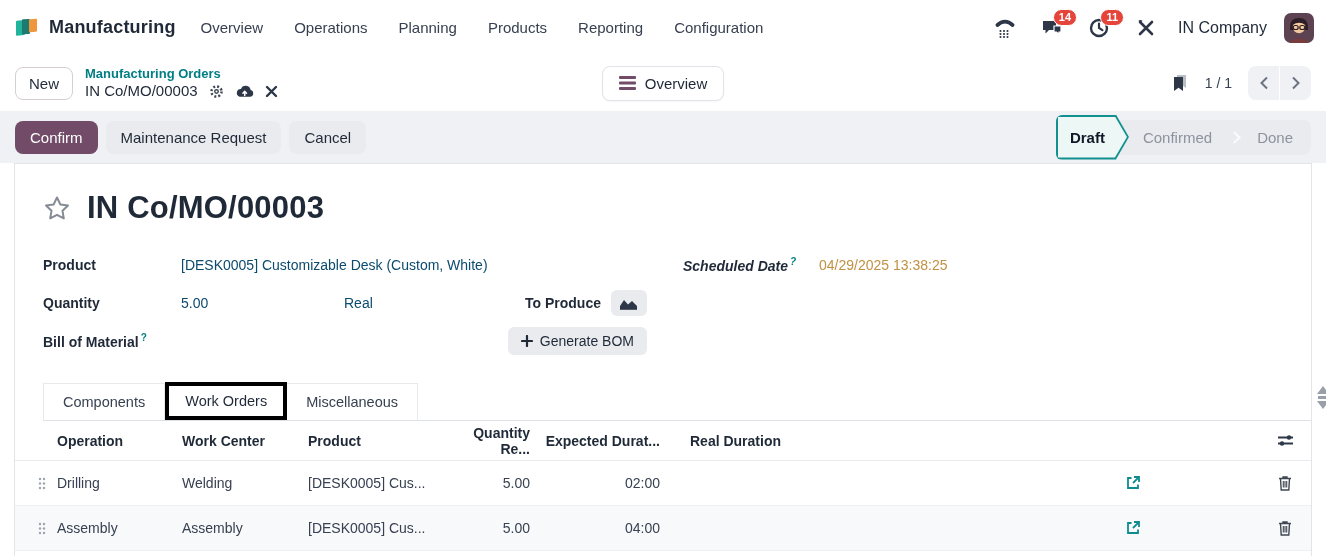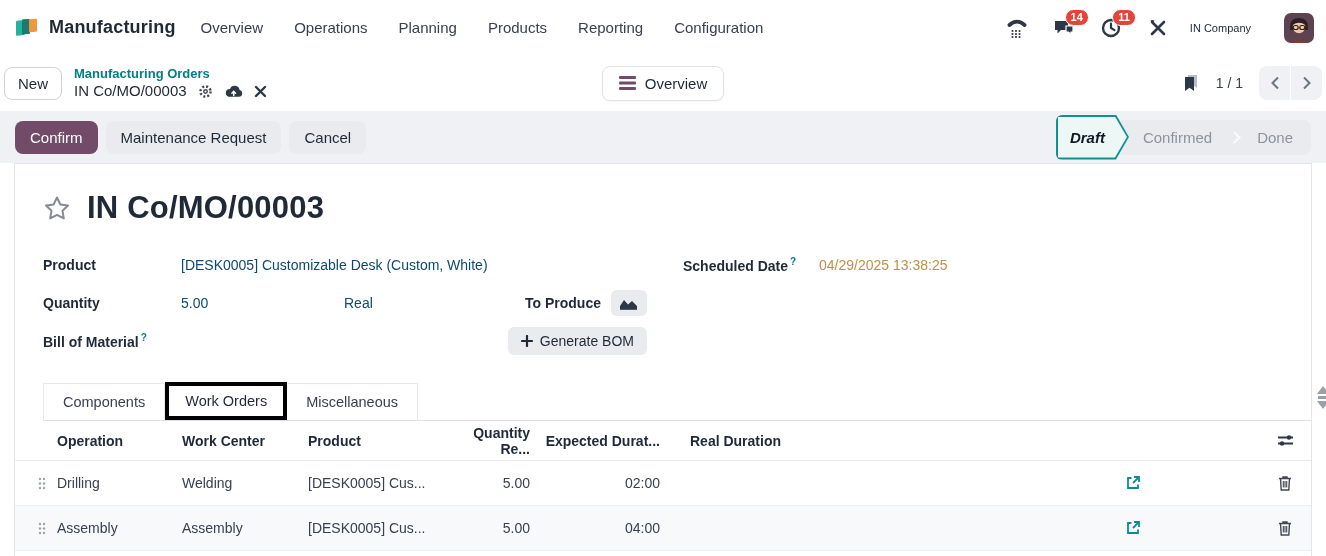--- a/index.html
+++ b/index.html
@@ -14,25 +14,25 @@
   .brand-name { font-size:18px; font-weight:700; color:#1f2937; letter-spacing:.2px; }
   .nav-menu { display:flex; align-items:center; gap:23px; }
   .nav-item { font-size:15px; color:#374151; padding:6px 4px; cursor:pointer; }
   .nav-right { display:flex; align-items:center; gap:13px; }
   .systray-btn { position:relative; width:34px; height:34px; display:flex;
     align-items:center; justify-content:center; cursor:pointer; }
   .badge { position:absolute; top:-2px; right:-8px; min-width:22px; height:17px;
     background:#e5443a; color:#fff; border-radius:9px; font-size:11px; font-weight:700;
     display:flex; align-items:center; justify-content:center; padding:0 5px;
     border:1.5px solid #fff; }
-  .company-name { font-size:11px; color:#1f2937; margin:0 20px 0 2px; cursor:pointer; }
+  .company-name { font-size:16px; color:#1f2937; margin:0 4px 0 2px; cursor:pointer; }
   .avatar { width:30px; height:30px; border-radius:7px; overflow:hidden; cursor:pointer; }
 
   
-  .control-panel { height:56px; display:flex; align-items:center; padding:0 4px;
+  .control-panel { height:56px; display:flex; align-items:center; padding:0 15px;
     background:#fff; }
   .cp-left { display:flex; align-items:center; gap:12px; flex:1; }
   .btn-new { background:#fff; border:1px solid #d6ced4; border-radius:8px;
     font-size:15px; color:#1f2937; padding:7px 13px; cursor:pointer; }
   .breadcrumb { display:flex; flex-direction:column; line-height:1.25; }
   .bc-parent { font-size:13px; color:#017e84; font-weight:700; cursor:pointer; }
   .bc-current-row { display:flex; align-items:center; gap:11px; }
   .bc-current { font-size:15px; color:#1f2937; }
   .bc-icons { display:flex; align-items:center; gap:11px; }
   .icon-btn { cursor:pointer; display:flex; align-items:center; }
@@ -48,21 +48,21 @@
   .pager-btn + .pager-btn { margin-left:1px; }
 
   
   .status-band { height:52px; background:#f0f1f4; display:flex; align-items:center;
     justify-content:space-between; padding:0 15px; }
   .action-buttons { display:flex; gap:8px; }
   .btn { font-size:15px; border:none; border-radius:8px; padding:8px 15px; cursor:pointer; }
   .btn-primary { background:#714B67; color:#fff; font-weight:400; }
   .btn-secondary { background:#e9ebee; color:#1f2937; }
   .statebar { display:flex; align-items:center; }
-  .state-draft { position:relative; width:73px; height:45px; z-index:2; cursor:pointer;font-style:italic; }
+  .state-draft { position:relative; width:73px; height:45px; z-index:2; cursor:pointer; }
   .state-draft .arr-bg { position:absolute; inset:0;
     clip-path:polygon(0 0, calc(100% - 13px) 0, 100% 50%, calc(100% - 13px) 100%, 0 100%);
     background:#12908f; border-radius:6px 0 0 6px; }
   .state-draft .arr-fg { position:absolute; inset:2px;
     clip-path:polygon(0 0, calc(100% - 12px) 0, 100% 50%, calc(100% - 12px) 100%, 0 100%);
     background:#ecf7f6; }
   .state-draft .lbl { position:absolute; left:14px; top:0; height:100%; display:flex;
     align-items:center; font-size:15px; font-weight:700; color:#111827; }
   .state-rest { display:flex; align-items:center; background:#e9ebee; border-radius:0 8px 8px 0;
     height:35px; margin-left:-10px; padding:0 18px 0 24px; gap:16px;text-align:right; }
@@ -75,21 +75,21 @@
     border:1px solid #e3e5ea; border-bottom:none; }
   .title-row { display:flex; align-items:center; gap:16px; padding:26px 0 10px 28px; }
   .title { font-size:31px; font-weight:700; color:#1f2937; letter-spacing:.2px; }
   .star { cursor:pointer; display:flex; }
 
   .field-grid { display:flex; padding:10px 0 0 28px; }
   .fcol-left { flex:0 0 640px; }
   .fcol-right { flex:1; padding-right:20px; }
   .frow { display:flex; align-items:center; min-height:38px; }
   .flabel { flex:0 0 138px; font-size:14px; font-weight:700; color:#1f2937; }
-  .flabel-r { flex:0 0 136px; font-size:14px; font-weight:700; color:#1f2937; }
+  .flabel-r { flex:0 0 136px; font-size:14px; font-weight:700; color:#1f2937;font-style:italic; }
   .fvalue { font-size:14px; color:#0c4a6e; cursor:text; }
   .help-sup { color:#017e84; font-size:10px; vertical-align:super; margin-left:2px; font-weight:700; }
   .qty-val { flex:0 0 163px; }
   .uom-val { flex:0 0 181px; }
   .to-produce { font-size:14px; font-weight:700; color:#1f2937; margin-right:10px; }
   .mini-btn { background:#e9ebee; border:none; border-radius:6px; width:36px; height:26px;
     display:flex; align-items:center; justify-content:center; cursor:pointer; }
   .btn-genbom { display:flex; align-items:center; gap:7px; background:#e9ebee; border:none;
     border-radius:6px; padding:6px 13px; font-size:14px; color:#1f2937; cursor:pointer;
     margin-left:auto; margin-right:36px; }

